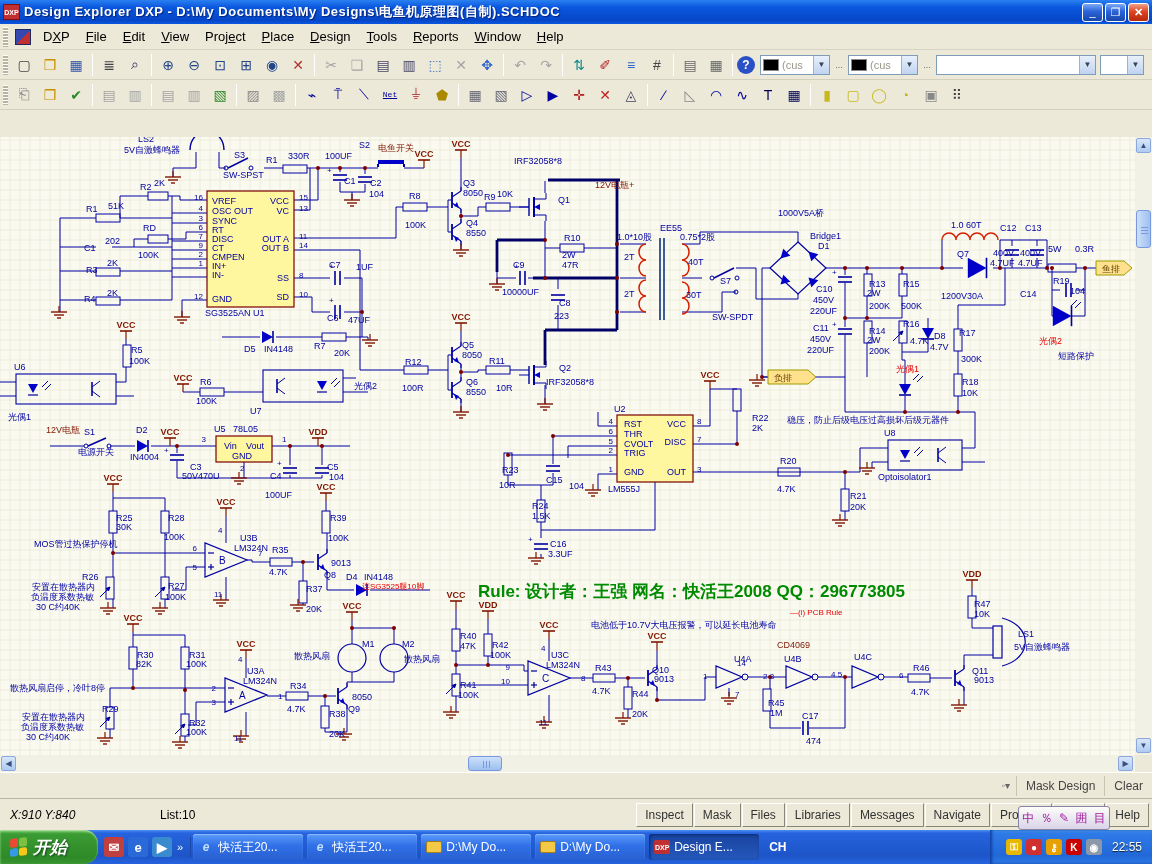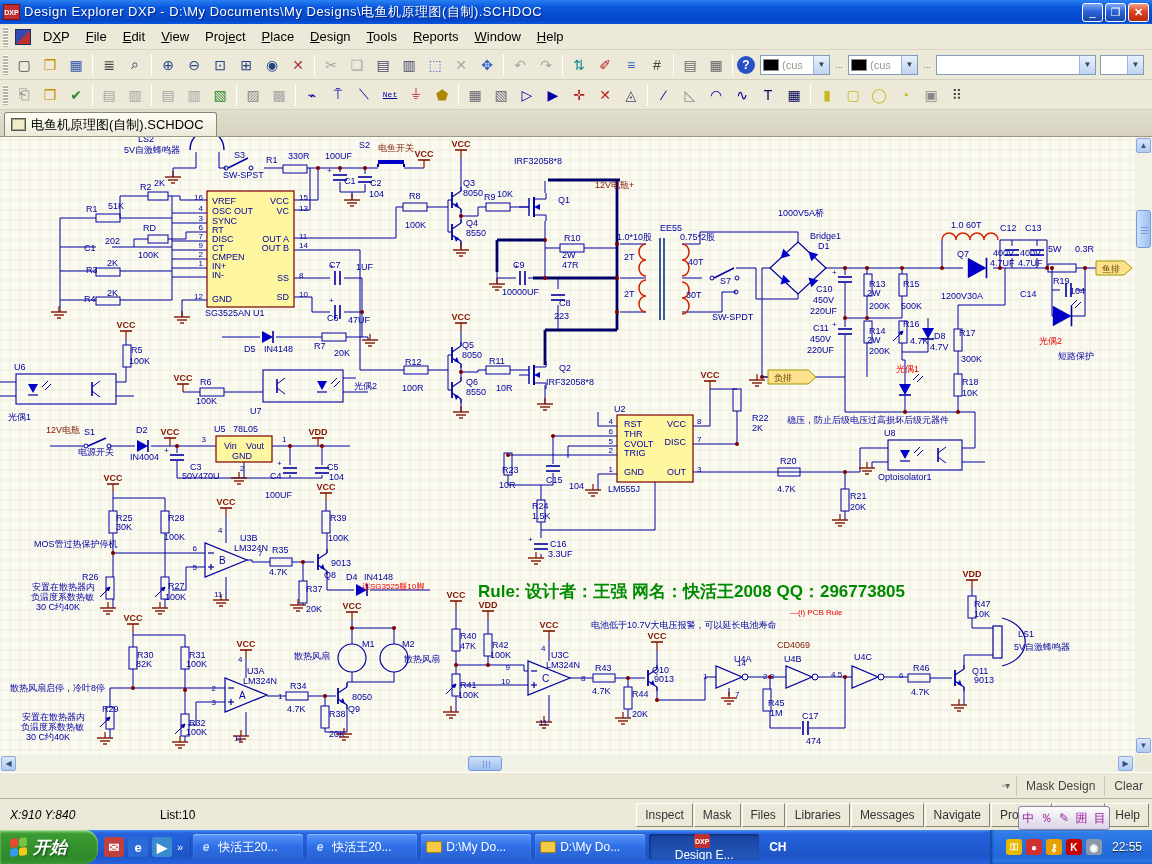--- a/index.html
+++ b/index.html
@@ -6,21 +6,21 @@
   html,body { width:1152px; height:864px; overflow:hidden; background:#ECE9D8;
     font-family:"Liberation Sans", sans-serif; }
   #win { position:absolute; inset:0; }
 
   
   #titlebar { position:absolute; left:0; top:0; width:1152px; height:24px;
     background:linear-gradient(180deg,#2A80F0 0%,#0A57DF 30%,#0646C8 85%,#0A57DF 100%);
     display:flex; align-items:center; padding:0 3px; }
   #title-icon { width:17px; height:16px; background:#C03030; border:1px solid #801010;
     color:#fff; font-size:7px; font-weight:bold; display:flex;align-items:center;justify-content:center; margin-right:4px; }
-  #title-text { color:#fff; font-weight:normal; font-size:13px; letter-spacing:.5px;
+  #title-text { color:#fff; font-weight:bold; font-size:13px; letter-spacing:.5px;
     text-shadow:1px 1px 1px #00227A; white-space:nowrap; overflow:hidden; flex:1; }
   .winbtn { width:21px; height:19px; margin-left:2px; border:1px solid #fff; border-radius:3px;
     color:#fff; font-size:11px; line-height:17px; text-align:center;
     background:linear-gradient(180deg,#7AA8F8,#2B63D8 45%,#1747A8); }
   .winbtn.close { background:linear-gradient(180deg,#F0A088,#DD4422 45%,#B52A0A); font-weight:bold; }
 
   
   #menubar { position:absolute; left:0; top:24px; width:1152px; height:26px;
     background:#ECE9D8; border-bottom:1px solid #D8D4C4; display:flex; align-items:center; }
   .grip { width:5px; height:20px; margin:0 3px;
@@ -96,21 +96,21 @@
   #startflag { width:18px; height:18px; display:grid; grid-template-columns:8px 8px; gap:1px; transform:skewY(-6deg); margin-right:5px; }
   #startflag span { border-radius:2px; }
   #start-label { color:#fff; font-size:17px; font-weight:bold; font-style:italic; text-shadow:1px 1px 2px #14481A; }
   #quick { display:flex; align-items:center; padding:0 4px; border-right:1px solid #1A47A8; }
   .qicon { width:20px; height:20px; margin:0 2px; border-radius:3px; font-size:13px; font-weight:bold;
     display:flex; align-items:center; justify-content:center; color:#fff; }
   #chev { color:#fff; font-size:11px; padding:0 3px; }
   .task { width:110px; height:26px; margin:0 2px; border-radius:3px; display:flex; align-items:center; padding:0 5px;
     background:linear-gradient(#5A9AF8,#3070E8 45%,#2860D0); box-shadow:inset 0 1px 1px #90BCFC;
     color:#fff; font-size:12px; white-space:nowrap; overflow:hidden; }
-  .task.active { background:linear-gradient(#1A44A0,#2458BC); box-shadow:inset 1px 1px 3px #0A2A70;flex-direction:column; }
+  .task.active { background:linear-gradient(#1A44A0,#2458BC); box-shadow:inset 1px 1px 3px #0A2A70; }
   .task .ticon { width:16px; height:14px; margin-right:4px; flex:none; display:flex; align-items:center; justify-content:center;
     font-size:12px; font-weight:bold; font-style:italic; border-radius:2px; }
   .ticon.ie { color:#BFE0FF; } .ticon.folder { background:#F5C948; border:1px solid #A87E14; height:12px; }
   .ticon.dxp { background:#C03030; color:#fff; font-size:7px; font-style:normal; }
   #lang { color:#fff; font-size:12px; font-weight:bold; padding:0 8px; }
   #tray { margin-left:auto; height:34px; display:flex; align-items:center; padding:0 10px 0 14px;
     background:linear-gradient(180deg,#4EA1F6 0%,#2E7BE8 9%,#2268D8 75%,#2E7BE8 100%);
     box-shadow:inset 2px 0 3px #1140A0; }
   .tray-ico { width:16px; height:16px; margin:0 2px; border-radius:3px; font-size:10px; font-weight:bold;
     display:flex; align-items:center; justify-content:center; color:#fff; }
@@ -252,26 +252,20 @@
         <span class="tsep"></span>
         <span class="tbtn" style="color: rgb(200, 184, 32);">▮</span>
         <span class="tbtn" style="color: rgb(200, 184, 32);">▢</span>
         <span class="tbtn" style="color: rgb(200, 184, 32);">◯</span>
         <span class="tbtn" style="color: rgb(200, 184, 32);">◔</span>
         <span class="tbtn" style="color: rgb(136, 136, 136);">▣</span>
         <span class="tbtn" style="color: rgb(68, 68, 68);">⠿</span>
       </span>
   </div>
 
-  <div id="tabbar">
-    <div id="doc-tab">
-      <span class="dicon"></span>
-      <span>电鱼机原理图(自制).SCHDOC</span>
-    </div>
-  </div>
 
   <div id="canvas-wrap">
     <svg id="schsvg" width="1135" height="618" viewBox="0 137 1135 618">
         <rect x="0" y="137" width="1135" height="618" fill="#FBFAF0"></rect>
         <path d="M0 137V755M10 137V755M20 137V755M30 137V755M40 137V755M50 137V755M60 137V755M70 137V755M80 137V755M90 137V755M100 137V755M110 137V755M120 137V755M130 137V755M140 137V755M150 137V755M160 137V755M170 137V755M180 137V755M190 137V755M200 137V755M210 137V755M220 137V755M230 137V755M240 137V755M250 137V755M260 137V755M270 137V755M280 137V755M290 137V755M300 137V755M310 137V755M320 137V755M330 137V755M340 137V755M350 137V755M360 137V755M370 137V755M380 137V755M390 137V755M400 137V755M410 137V755M420 137V755M430 137V755M440 137V755M450 137V755M460 137V755M470 137V755M480 137V755M490 137V755M500 137V755M510 137V755M520 137V755M530 137V755M540 137V755M550 137V755M560 137V755M570 137V755M580 137V755M590 137V755M600 137V755M610 137V755M620 137V755M630 137V755M640 137V755M650 137V755M660 137V755M670 137V755M680 137V755M690 137V755M700 137V755M710 137V755M720 137V755M730 137V755M740 137V755M750 137V755M760 137V755M770 137V755M780 137V755M790 137V755M800 137V755M810 137V755M820 137V755M830 137V755M840 137V755M850 137V755M860 137V755M870 137V755M880 137V755M890 137V755M900 137V755M910 137V755M920 137V755M930 137V755M940 137V755M950 137V755M960 137V755M970 137V755M980 137V755M990 137V755M1000 137V755M1010 137V755M1020 137V755M1030 137V755M1040 137V755M1050 137V755M1060 137V755M1070 137V755M1080 137V755M1090 137V755M1100 137V755M1110 137V755M1120 137V755M1130 137V755M0 140H1135M0 150H1135M0 160H1135M0 170H1135M0 180H1135M0 190H1135M0 200H1135M0 210H1135M0 220H1135M0 230H1135M0 240H1135M0 250H1135M0 260H1135M0 270H1135M0 280H1135M0 290H1135M0 300H1135M0 310H1135M0 320H1135M0 330H1135M0 340H1135M0 350H1135M0 360H1135M0 370H1135M0 380H1135M0 390H1135M0 400H1135M0 410H1135M0 420H1135M0 430H1135M0 440H1135M0 450H1135M0 460H1135M0 470H1135M0 480H1135M0 490H1135M0 500H1135M0 510H1135M0 520H1135M0 530H1135M0 540H1135M0 550H1135M0 560H1135M0 570H1135M0 580H1135M0 590H1135M0 600H1135M0 610H1135M0 620H1135M0 630H1135M0 640H1135M0 650H1135M0 660H1135M0 670H1135M0 680H1135M0 690H1135M0 700H1135M0 710H1135M0 720H1135M0 730H1135M0 740H1135M0 750H1135" stroke="#ECECDC" stroke-width="1" fill="none"></path>
         <line x1="60" y1="218" x2="60" y2="312" stroke="#0000A2" stroke-width="1"></line>
         <line x1="60" y1="218" x2="96" y2="218" stroke="#0000A2" stroke-width="1"></line>
         <line x1="120" y1="218" x2="172" y2="218" stroke="#0000A2" stroke-width="1"></line>
         <line x1="60" y1="247" x2="96" y2="247" stroke="#0000A2" stroke-width="1"></line>
         <line x1="112" y1="247" x2="172" y2="247" stroke="#0000A2" stroke-width="1"></line>

